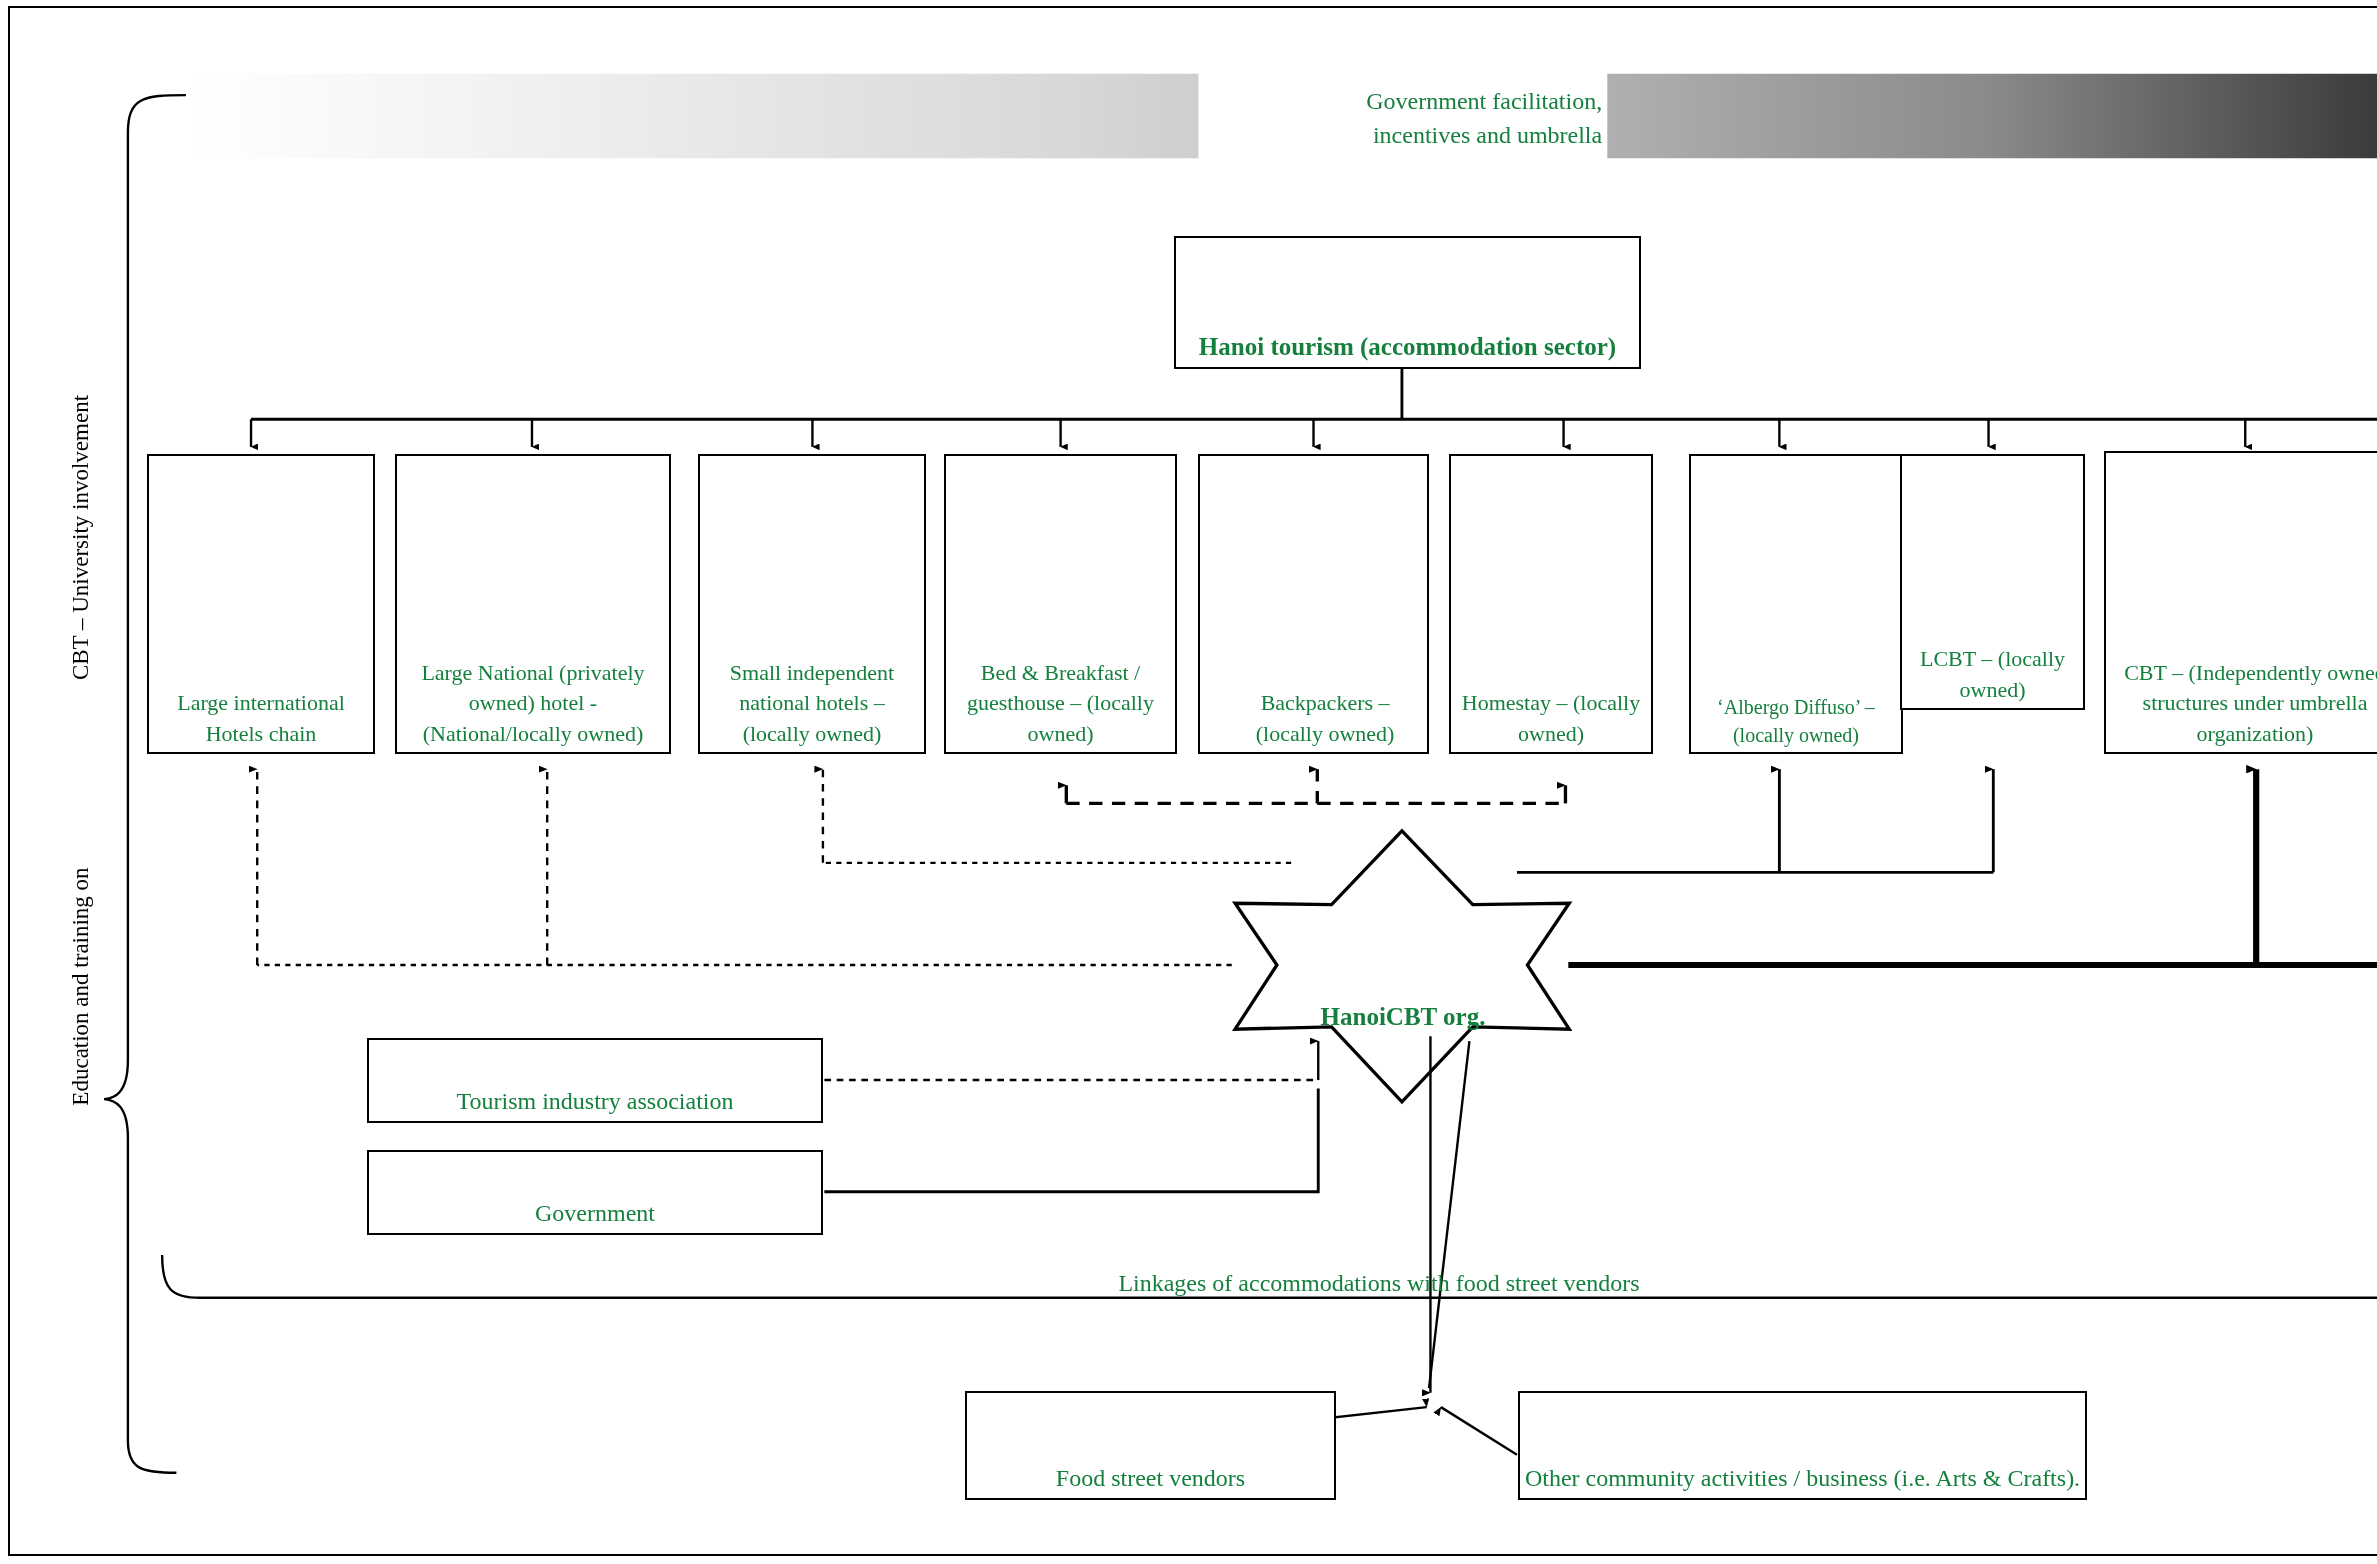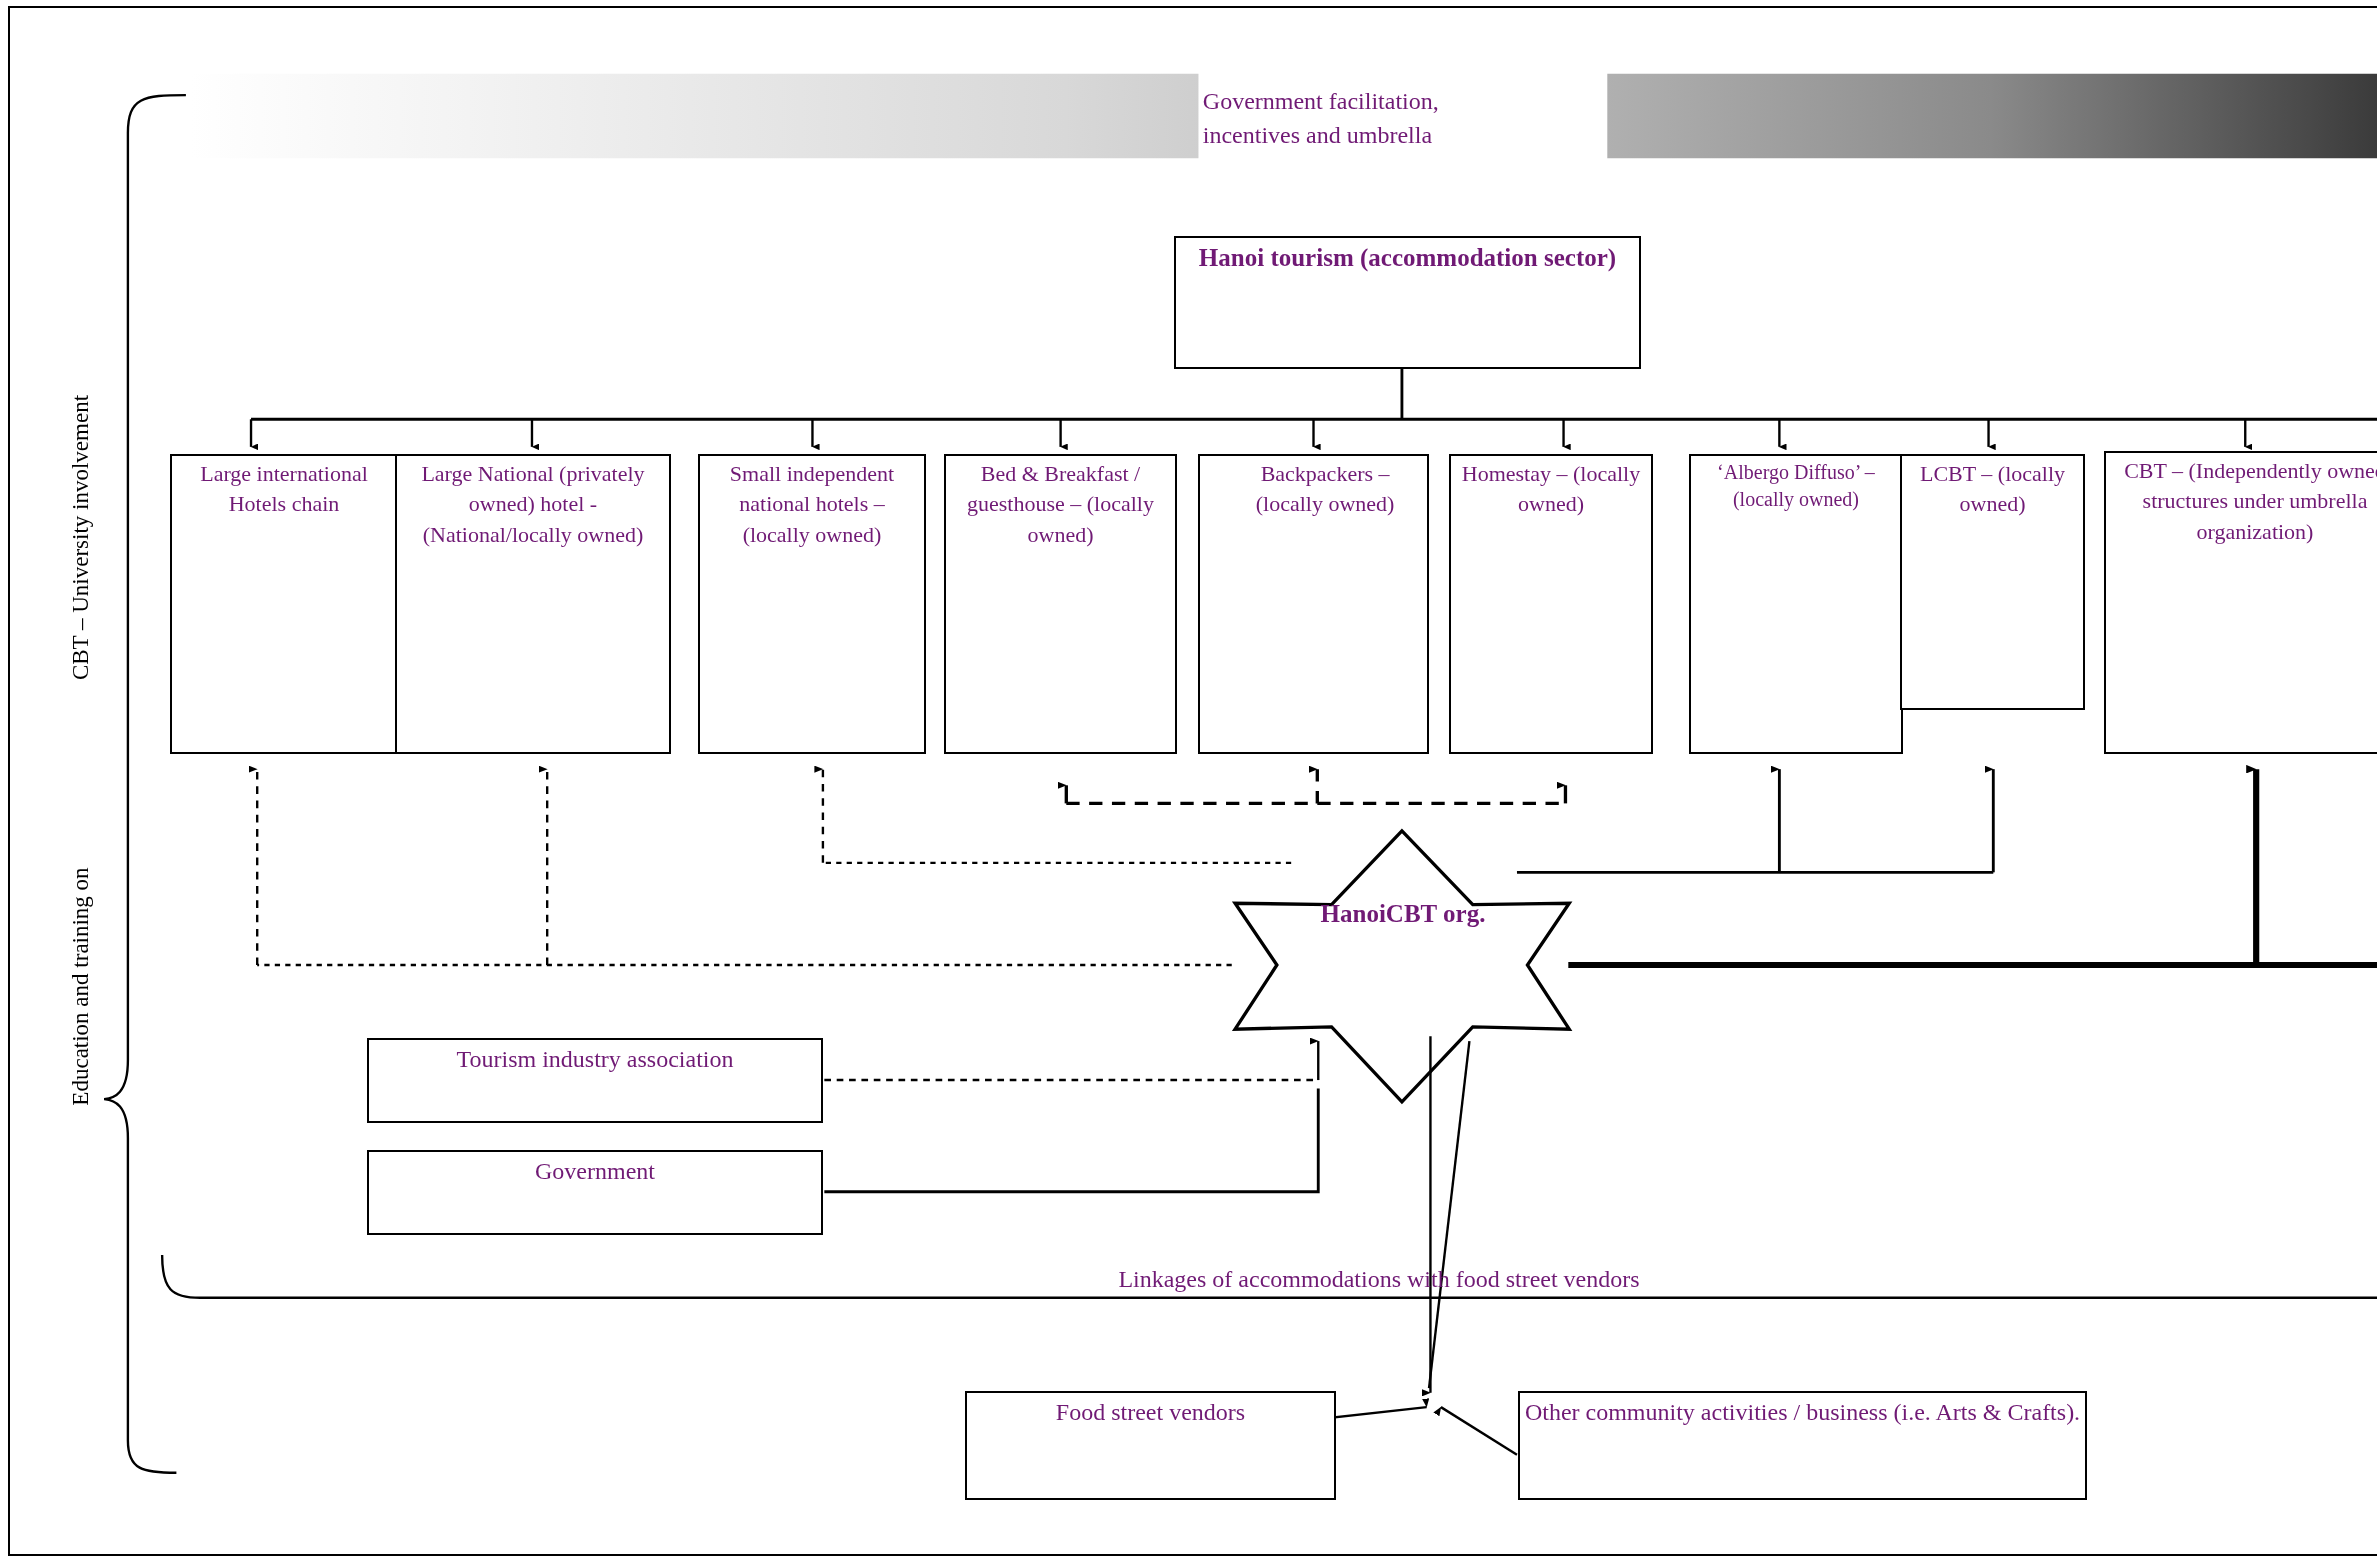--- a/index.html
+++ b/index.html
@@ -12,25 +12,25 @@
   }
   #frame{
     position:absolute;left:7.6px;top:5.7px;
     width:2697px;height:1550px;
     border:2.9px solid #000;
     box-sizing:border-box;
   }
   svg.layer{position:absolute;left:0;top:0;width:2714px;height:1564px;overflow:visible;}
   .boxtext{
     position:absolute;
-    display:flex;align-items:flex-start;justify-content:center;
+    display:flex;align-items:flex-end;justify-content:center;
     text-align:center;
     box-sizing:border-box;
     font-family:"Liberation Serif", serif;
-    color:#701a75;
+    color:#15803d;
     line-height:1.38;
     padding:2.9px 4.8px;
   }
   .nodebox{border:2.4px solid #000;background:#fff;}
   .plain{background:transparent;}
   .vlabel{
     position:absolute;
     transform-origin:center center;
     white-space:nowrap;
     font-family:"Liberation Serif", serif;
@@ -143,21 +143,21 @@
 
   <div class="boxtext plain" style="left:1198px;top:71px;width:409px;height:95px;font-size:24px;flex-direction:column;">
     <div>Government facilitation,</div>
     <div>incentives and umbrella</div>
   </div>
 
   <div class="boxtext nodebox bold" style="left:1174px;top:236px;width:467px;height:133px;font-size:25px;">
     <span>Hanoi tourism (accommodation sector)</span>
   </div>
 
-  <div class="boxtext nodebox" style="left:147px;top:454px;width:228px;height:300px;font-size:22px;margin-left:23px;">
+  <div class="boxtext nodebox" style="left:147px;top:454px;width:228px;height:300px;font-size:22px;">
     <span>Large international Hotels chain</span>
   </div>
 
   <div class="boxtext nodebox" style="left:698px;top:454px;width:228px;height:300px;font-size:22px;">
     <span>Small independent national hotels – (locally owned)</span>
   </div>
 
   <div class="boxtext nodebox" style="left:395px;top:454px;width:276px;height:300px;font-size:22px;">
     <span>Large National (privately owned) hotel - (National/locally owned)</span>
   </div>

